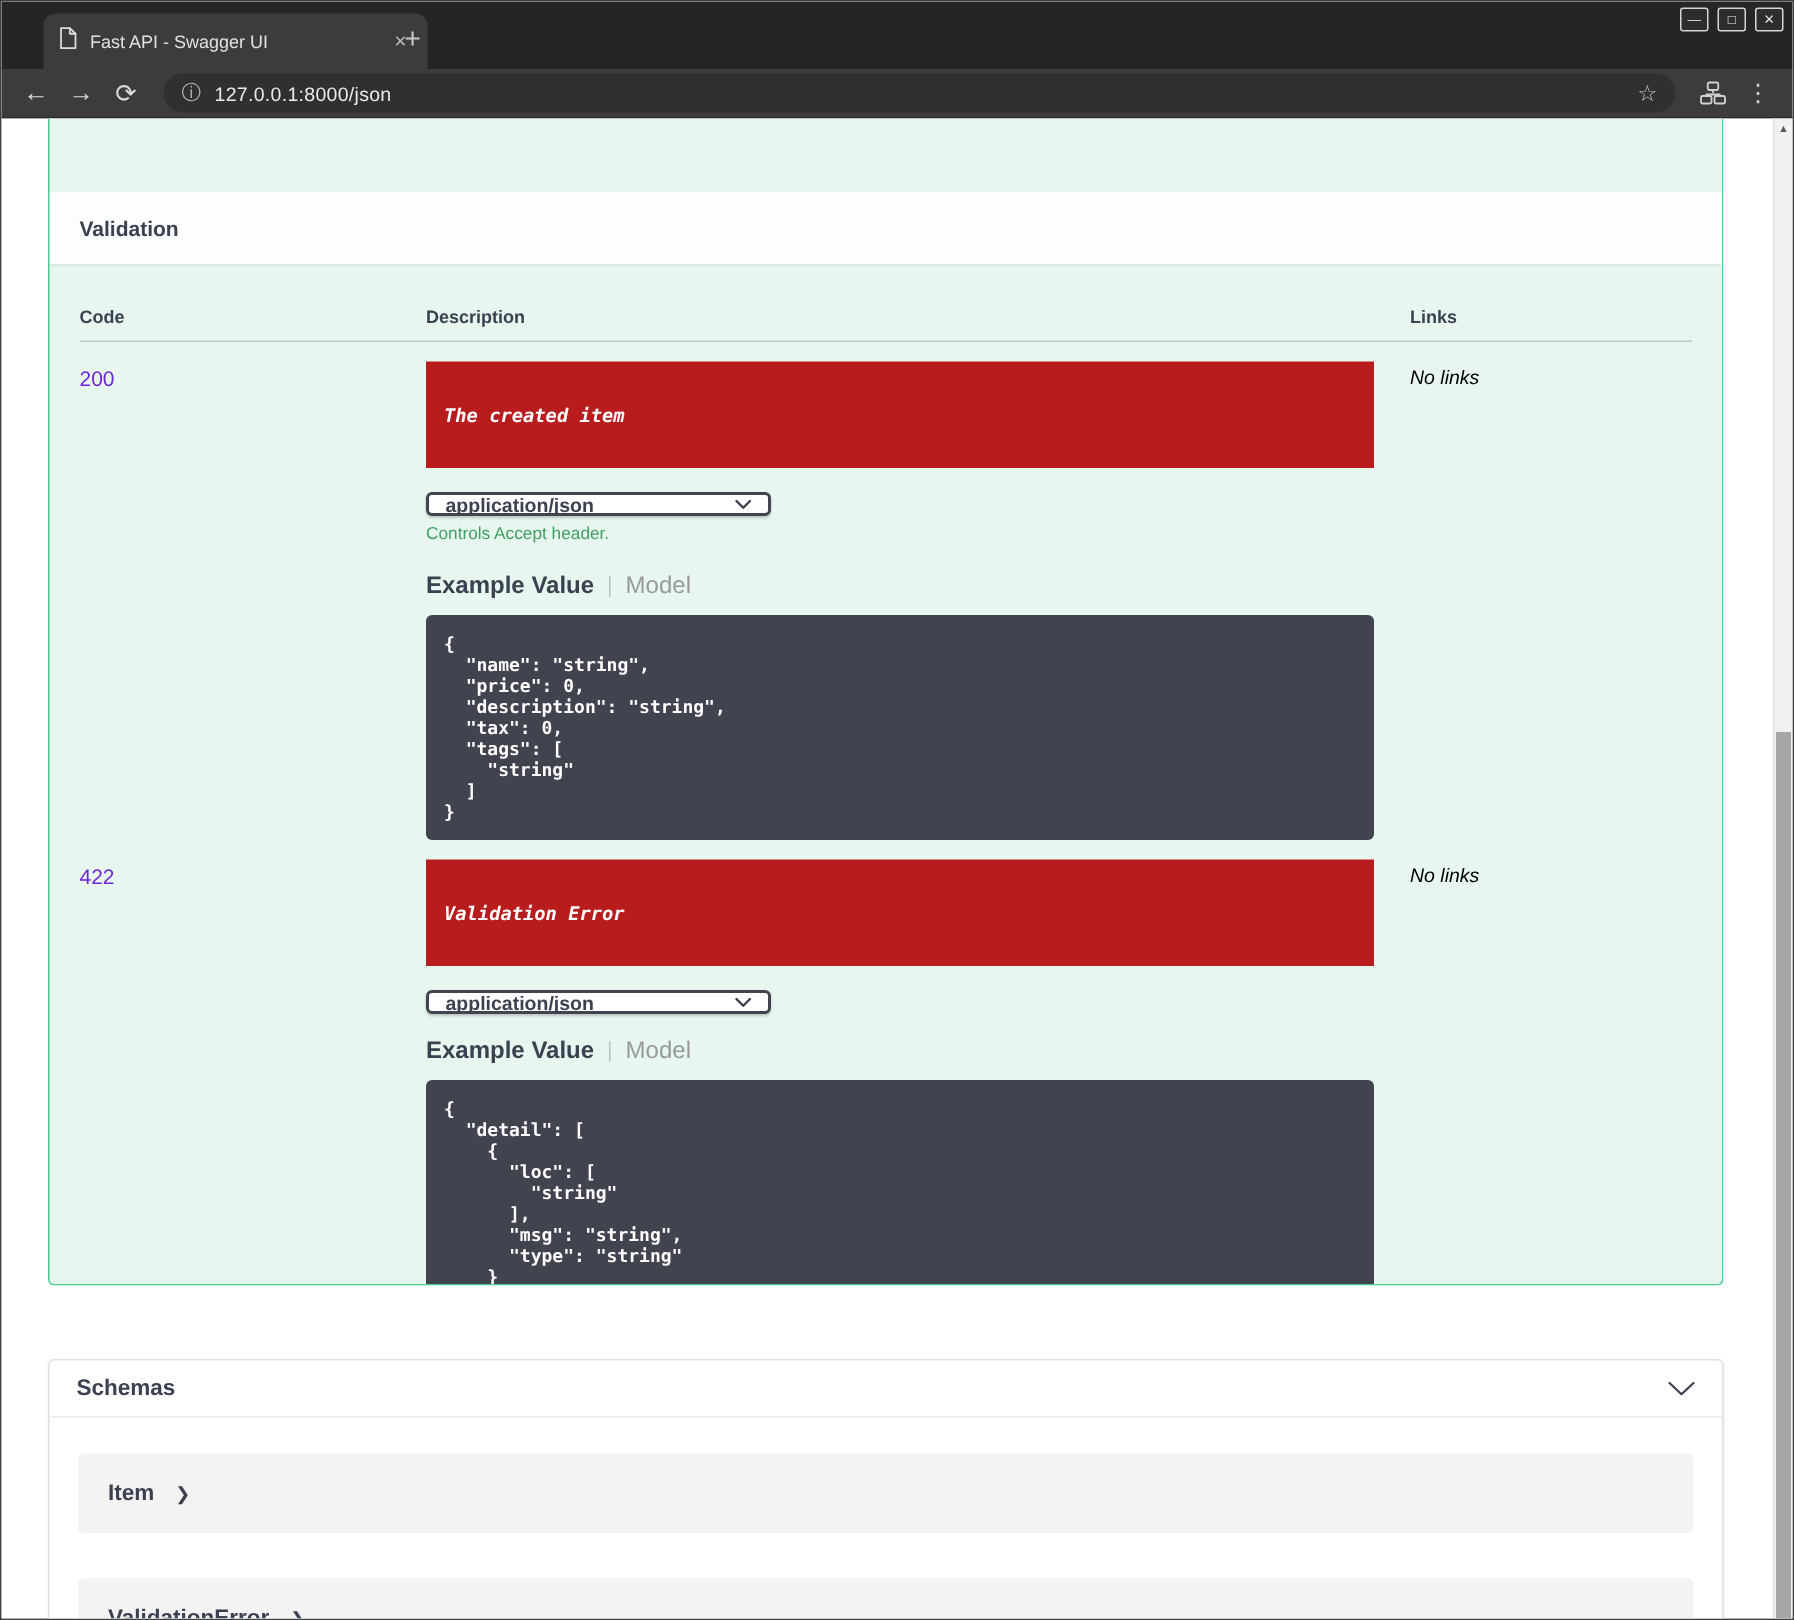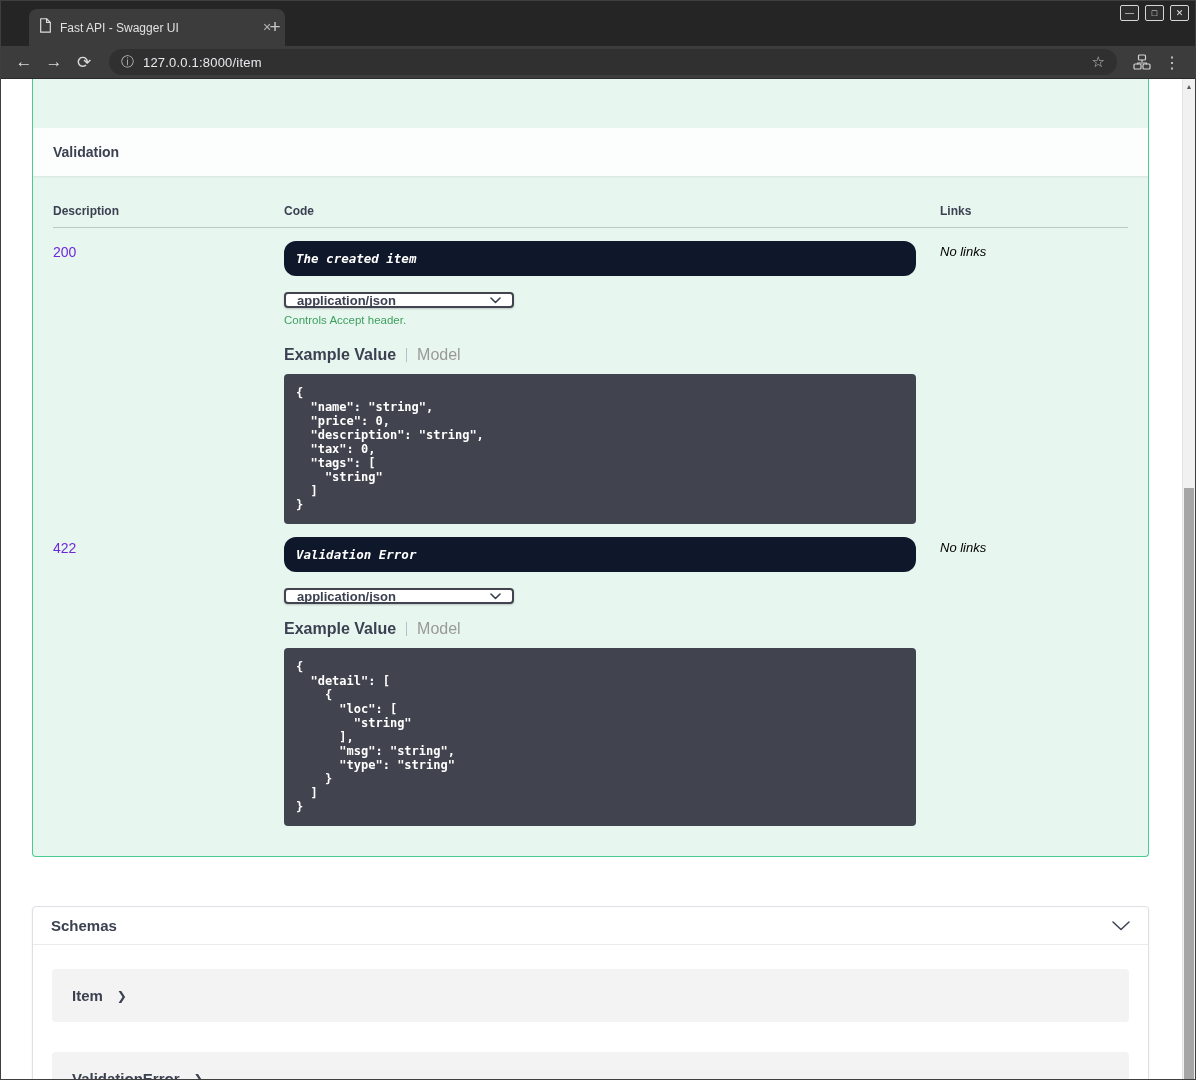--- a/index.html
+++ b/index.html
@@ -63,23 +63,23 @@
 
   .resp-table { padding:28px 20px 20px 20px; }
   .grid3 { display:grid; grid-template-columns:231px 1fr 188px; }
   .col-head { font-size:12px; font-weight:700; color:#3b4151; padding-bottom:9px; }
   .head-row { border-bottom:1px solid rgba(59,65,81,.25); }
   .resp-row { padding-top:13px; }
   .code-cell { font-size:14px; color:#6d28d9; padding-top:3px; }
   .links-cell { font-size:13px; font-style:italic; color:#000000; padding-top:3px; }
 
   .desc-box {
-    max-width:632px; background:#0f172a; border-radius:12px; color:#fff;
+    max-width:632px; background:#b91c1c; border-radius:0; color:#fff;
     font-family:"DejaVu Sans Mono", monospace; font-style:italic; font-weight:700;
-    font-size:12.5px; padding:10px 12px;
+    font-size:12.5px; padding:28px 12px;
   }
   .media-select {
     margin-top:16px; width:230px; height:16px; background:#fff;
     border:2px solid #41444e; border-radius:4px; box-shadow:0 1px 2px rgba(0,0,0,.2);
     display:flex; align-items:center; justify-content:space-between; padding:0 11px;
     font-size:13px; font-weight:700; color:#3b4151; cursor:pointer;
   }
   .accept-hint { margin-top:6px; font-size:11.5px; color:#3ea05f; }
   .ex-tabs { display:flex; align-items:center; font-size:16px; }
   .mt22 { margin-top:20px; }
@@ -142,21 +142,21 @@
       <div class="win-btn">✕</div>
     </div>
   </div>
 
   <div class="toolbar">
     <div class="nav-btn">←</div>
     <div class="nav-btn">→</div>
     <div class="nav-btn">⟳</div>
     <div class="omnibox">
       <span class="site-info">ⓘ</span>
-      <span class="url">127.0.0.1:8000/item</span>
+      <span class="url">127.0.0.1:8000/json</span>
       <span class="star">☆</span>
     </div>
     <div class="toolbar-icon">
       <svg class="stroke" width="18" height="16" viewBox="0 0 18 16" stroke="#d2d2d2" stroke-width="1.2">
         <rect x="5.5" y="1" width="7" height="5" rx="1"></rect>
         <rect x="1" y="10" width="7" height="5" rx="1"></rect>
         <rect x="10" y="10" width="7" height="5" rx="1"></rect>
         <path d="M9 6 v1.5 M4.5 10 v-1 h9 v1"></path>
       </svg>
     </div>
@@ -166,22 +166,22 @@
   <div class="content">
 
     <div class="opblock">
 
       <div class="section-header">
         <span class="section-title">Validation</span>
       </div>
 
       <div class="resp-table">
         <div class="grid3 head-row">
+          <div class="col-head">Code</div>
           <div class="col-head">Description</div>
-          <div class="col-head">Code</div>
           <div class="col-head">Links</div>
         </div>
 
         <div class="grid3 resp-row">
           <div class="code-cell">200</div>
           <div>
             <div class="desc-box">The created item</div>
             <div class="media-select">
               <span>application/json</span>
               <svg class="stroke" width="11" height="7" viewBox="0 0 11 7" stroke="#3b4151" stroke-width="1.6">

